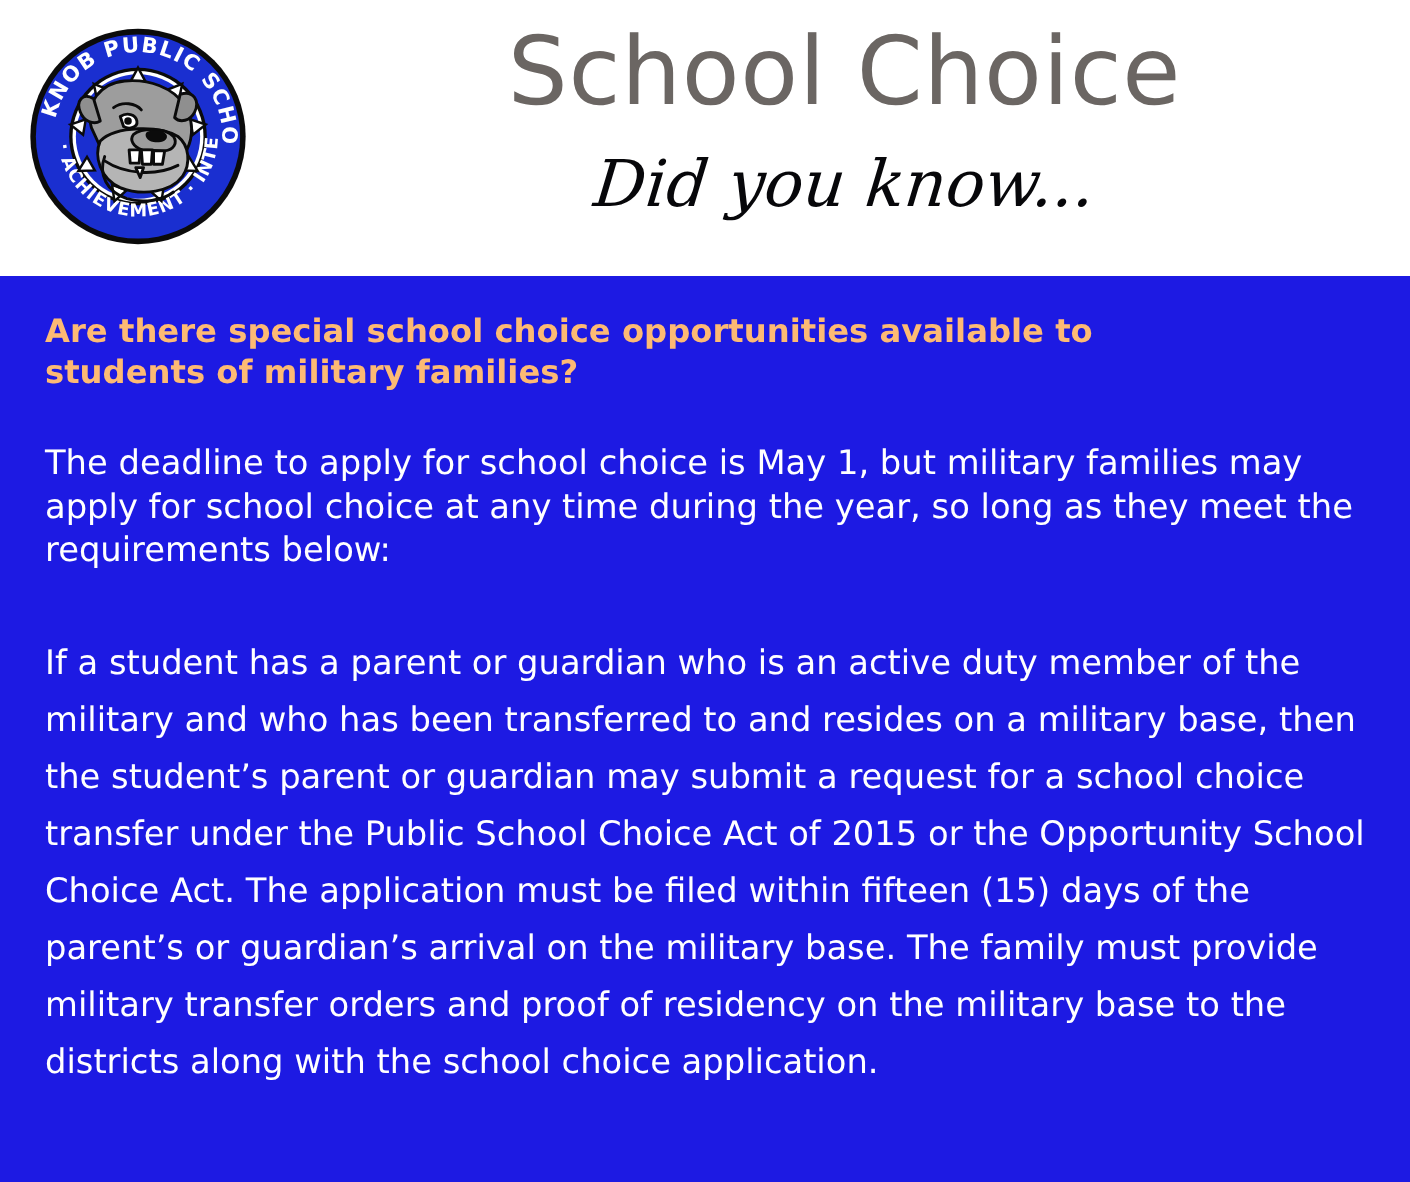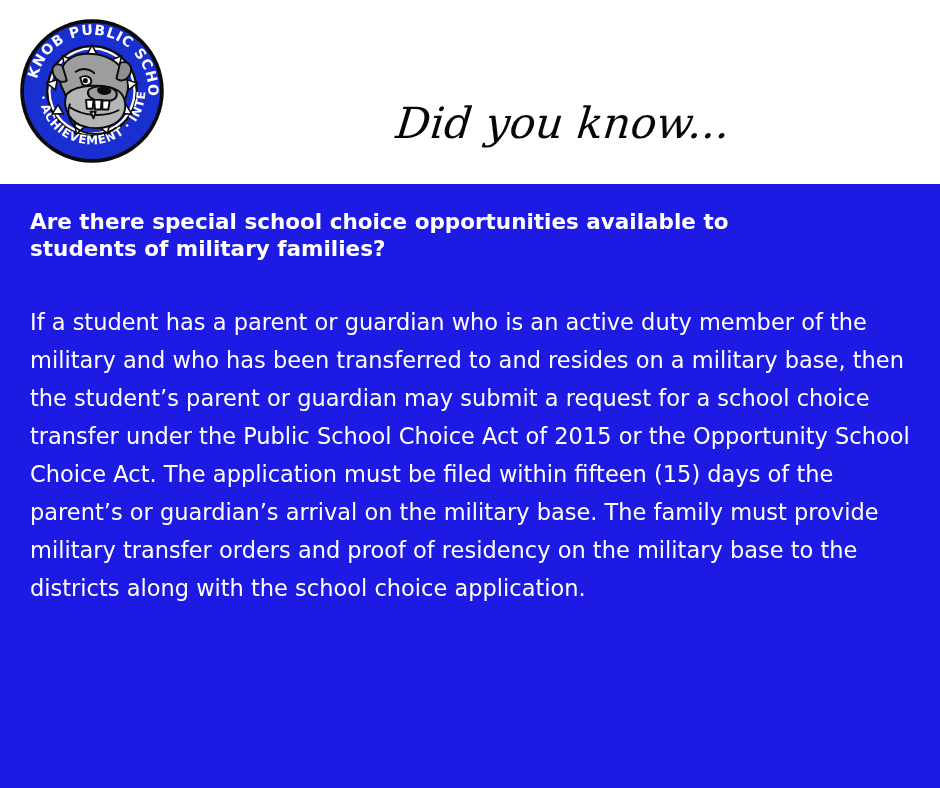--- a/index.html
+++ b/index.html
@@ -99,21 +99,21 @@
     left: 30px;
     top: 24px;
     width: 884px;
   }
 
   .question {
     font-family: "DejaVu Sans", sans-serif;
     font-weight: bold;
     font-size: 21.5px;
     line-height: 27px;
-    color: #ffffff;
+    color: #fdba74;
     margin: 0;
     width: 790px;
   }
 
   .para {
     font-family: "DejaVu Sans", sans-serif;
     font-weight: 400;
     color: #ffffff;
     margin: 0;
   }
@@ -207,28 +207,30 @@
           </g>
 
           <path d="M98,128 l7,0 l-3,9 z" fill="#ffffff"></path>
 
           <path d="M70,118 C64,134 72,150 90,156 C104,160 122,158 132,150" fill="none"></path>
         </g>
       </svg>
     </div>
 
     <div class="header-titles">
+      <div class="main-title">School Choice</div>
       <div class="sub-title">Did you know...</div>
     </div>
   </div>
 
   <div class="panel">
     <div class="panel-inner">
 
       <p class="question">Are there special school choice opportunities available to students of military families?</p>
 
+      <p class="para para-1">The deadline to apply for school choice is May 1, but military families may apply for school choice at any time during the year, so long as they meet the requirements below:</p>
 
       <p class="para para-2">If a student has a parent or guardian who is an active duty member of the military and who has been transferred to and resides on a military base, then the student’s parent or guardian may submit a request for a school choice transfer under the Public School Choice Act of 2015 or the Opportunity School Choice Act. The application must be filed within fifteen (15) days of the parent’s or guardian’s arrival on the military base. The family must provide military transfer orders and proof of residency on the military base to the districts along with the school choice application.</p>
 
     </div>
   </div>
 
 </div>
 
 </body></html>

